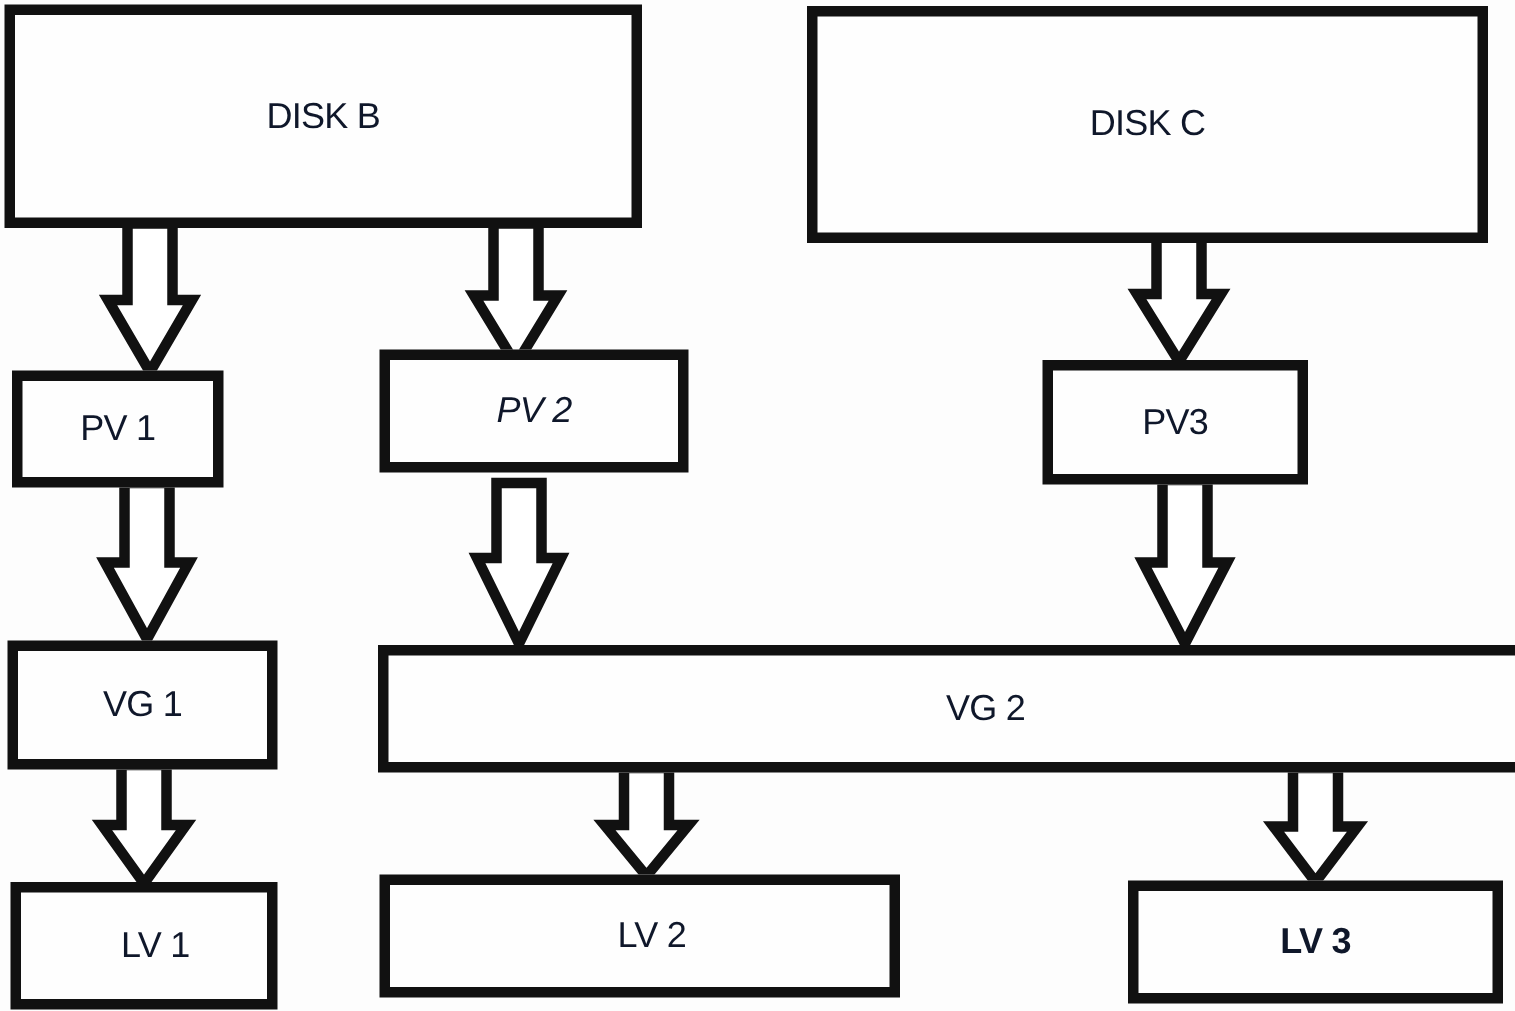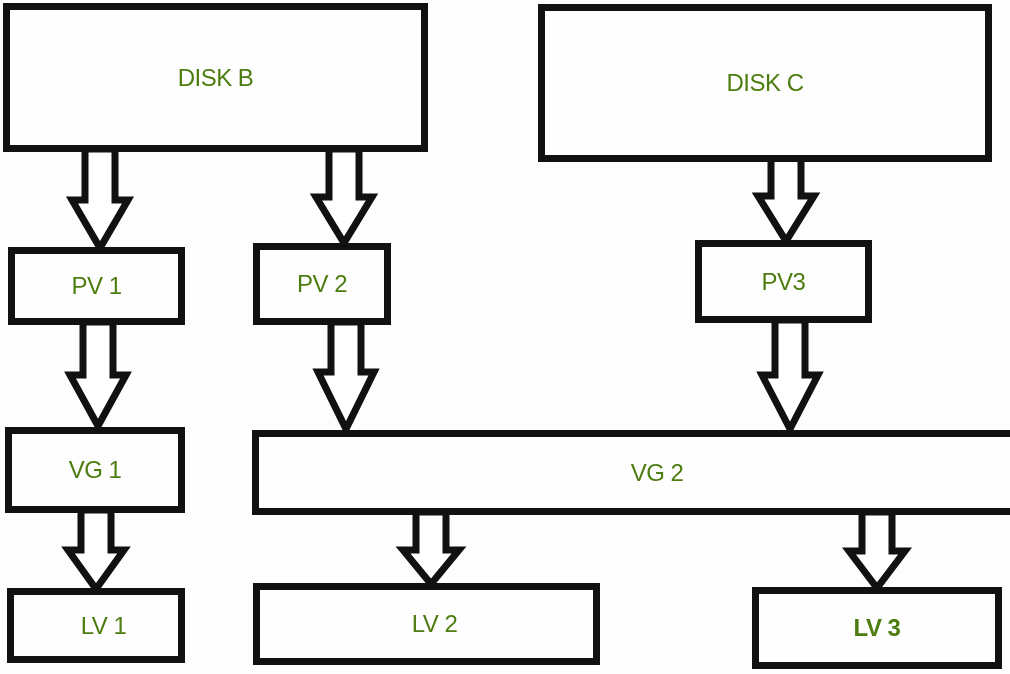--- a/index.html
+++ b/index.html
@@ -33,32 +33,32 @@
     box-sizing: border-box;
     border: 7px solid #111111;
     background: #fefefe;
     display: flex;
     align-items: center;
     justify-content: center;
   }
   .node .label {
     font-size: 24px;
     letter-spacing: -0.5px;
-    color: #4d7c0f;
+    color: #0f172a;
     white-space: nowrap;
   }
   
   .n-disk-b { left: 3px;   top: 3px;   width: 425px; height: 149px; }
   .n-disk-c { left: 538px; top: 4px;   width: 454px; height: 158px; }
-  .n-pv1    { left: 8px;   top: 247px; width: 177px; height: 78px;  }
-  .n-pv2    { left: 253px; top: 243px; width: 138px; height: 82px;  }
+  .n-pv1    { left: 8px;   top: 247px; width: 141px; height: 78px;  }
+  .n-pv2    { left: 253px; top: 233px; width: 206px; height: 82px; font-style: italic;  }
   .n-pv3    { left: 695px; top: 240px; width: 177px; height: 83px; text-align: right;  }
   .n-vg1    { left: 5px;   top: 427px; width: 180px; height: 86px;  }
   .n-vg2    { left: 252px; top: 430px; width: 810px; height: 85px;  }
-  .n-lv1    { left: 7px;   top: 588px; width: 178px; height: 75px; padding-left: 15px;  }
+  .n-lv1    { left: 7px;   top: 588px; width: 178px; height: 85px; padding-left: 15px;  }
   .n-lv2    { left: 253px; top: 583px; width: 347px; height: 82px; padding-left: 16px;  }
   .n-lv3    { left: 752px; top: 587px; width: 250px; height: 82px; font-weight: bold;  }
 </style>
 </head>
 <body>
 
 <div class="canvas">
 
   <svg class="arrows" viewBox="0 0 1010 674" xmlns="http://www.w3.org/2000/svg">
     <polygon points="85,149 115,149 115,200 128,200 100,248 72,200 85,200"></polygon>

